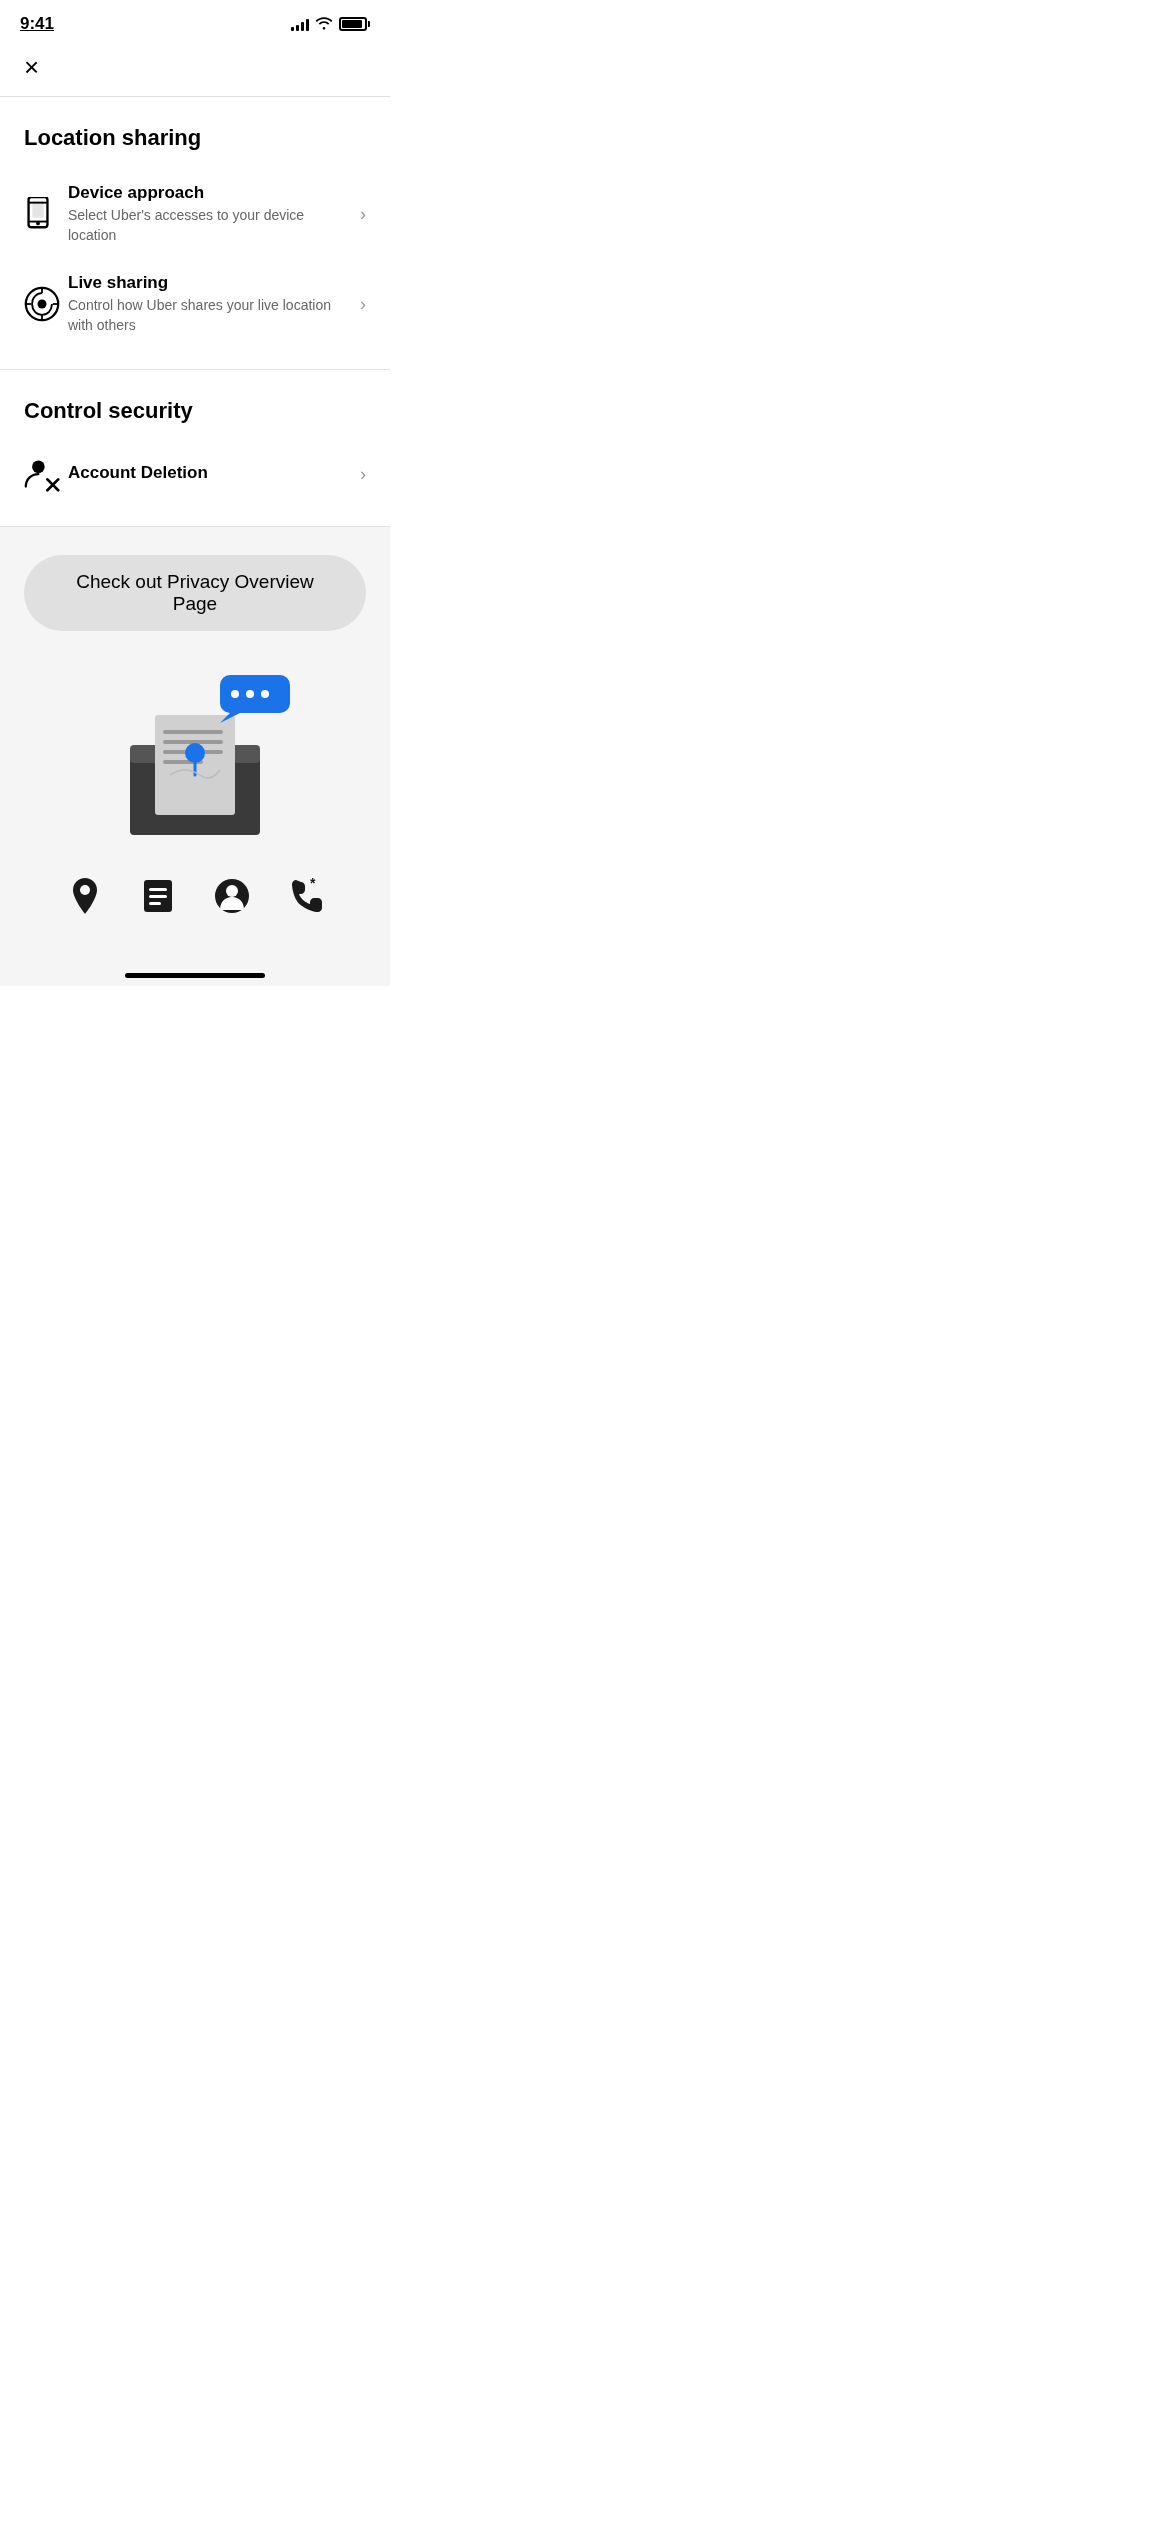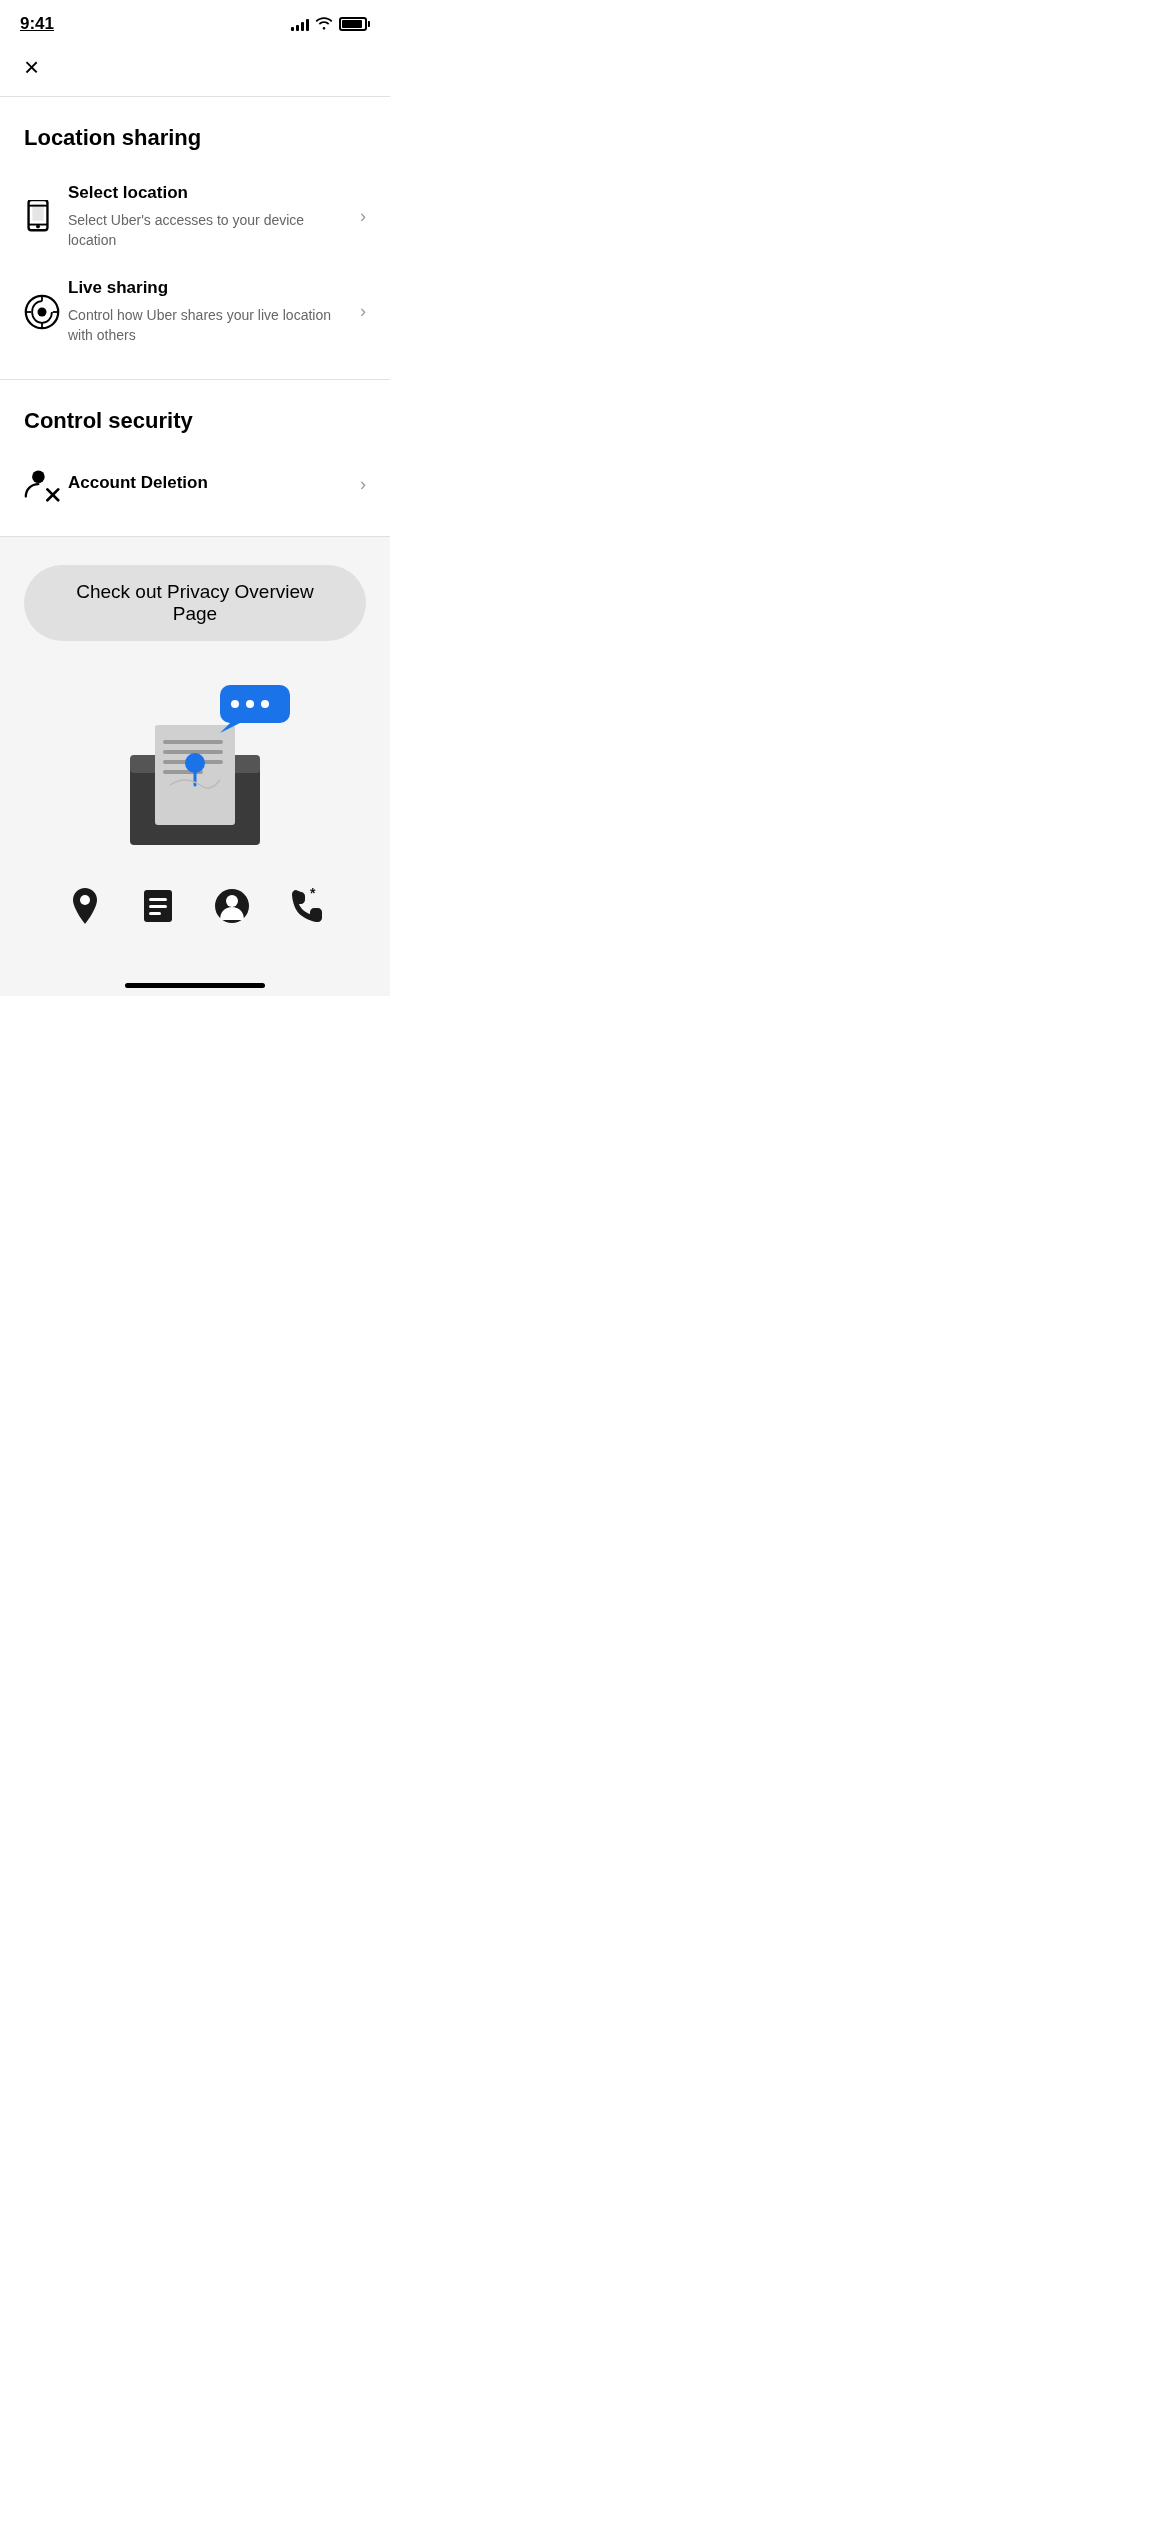--- a/index.html
+++ b/index.html
@@ -145,21 +145,20 @@
       font-size: 17px;
       font-weight: 600;
       color: #000;
       margin-bottom: 3px;
     }
 
     .menu-item-subtitle {
       font-size: 14px;
       color: #666;
       line-height: 1.4;
-      margin-top: 8px;
     }
 
     .menu-item-chevron {
       color: #999;
       font-size: 18px;
       margin-left: 8px;
     }
 
     
     .privacy-section {
@@ -271,21 +270,21 @@
     <div class="menu-item-icon">
       <svg width="28" height="34" viewBox="0 0 28 36" fill="none">
         <rect x="4" y="0" width="20" height="32" rx="3" ry="3" stroke="#000" stroke-width="2.5" fill="none"></rect>
         <rect x="8" y="4" width="12" height="18" rx="1" fill="#000" opacity="0.1"></rect>
         <circle cx="14" cy="28" r="2" fill="#000"></circle>
         <line x1="4" y1="26" x2="24" y2="26" stroke="#000" stroke-width="2"></line>
         <line x1="4" y1="6" x2="24" y2="6" stroke="#000" stroke-width="2"></line>
       </svg>
     </div>
     <div class="menu-item-content">
-      <div class="menu-item-title">Select location</div>
+      <div class="menu-item-title">Device approach</div>
       <div class="menu-item-subtitle">Select Uber's accesses to your device location</div>
     </div>
     <div class="menu-item-chevron">›</div>
   </div>
 
   <div class="menu-item">
     <div class="menu-item-icon">
       <svg width="36" height="36" viewBox="0 0 40 40" fill="none">
         <circle cx="20" cy="20" r="18" stroke="#000" stroke-width="2.5" fill="none"></circle>
         <circle cx="20" cy="20" r="5" fill="#000"></circle>

